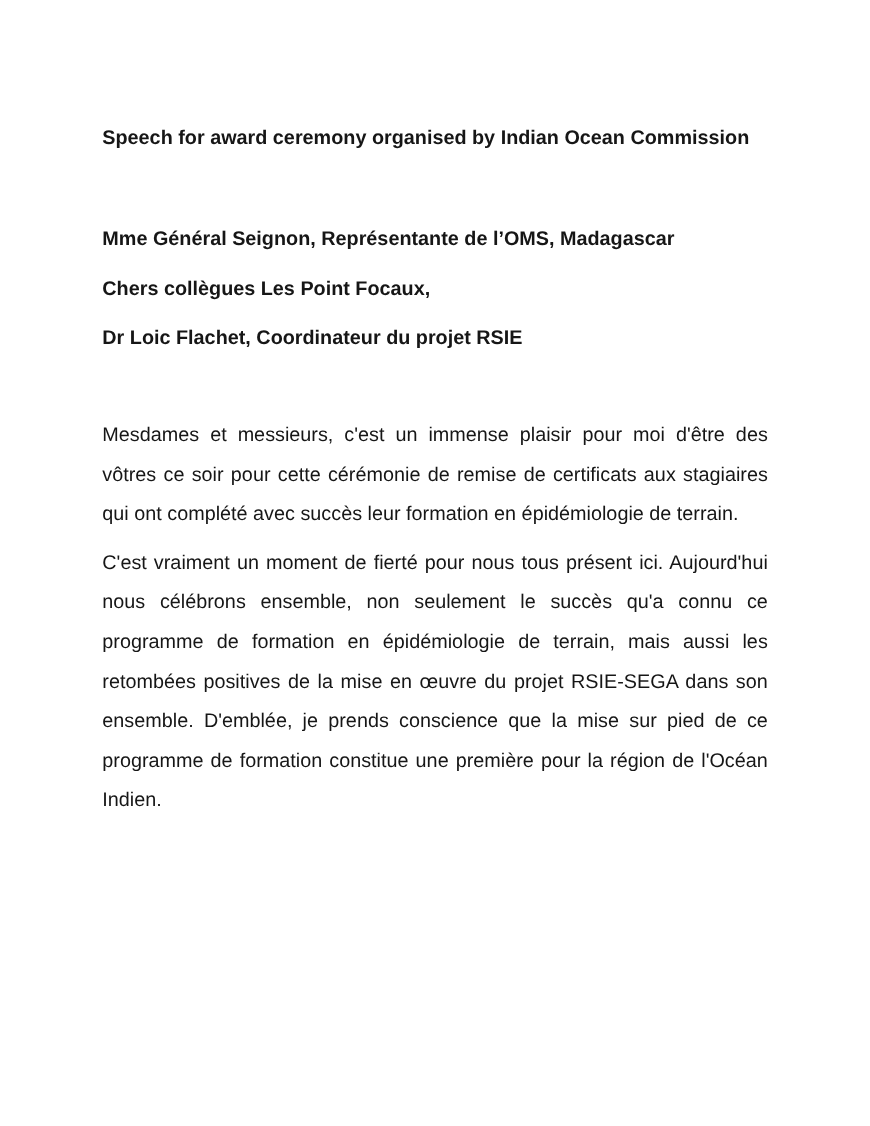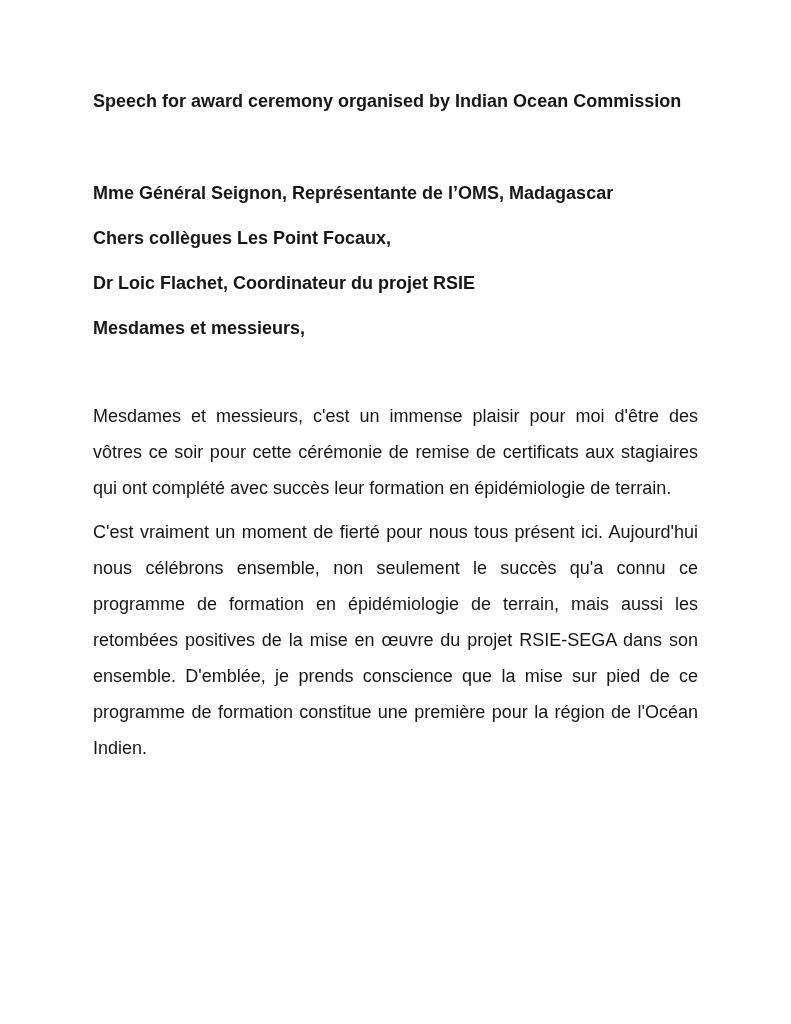--- a/index.html
+++ b/index.html
@@ -5,21 +5,21 @@
   html, body {
     margin: 0;
     padding: 0;
     background: #ffffff;
   }
   .page {
     position: relative;
     width: 791px;
     height: 1024px;
     box-sizing: border-box;
-    padding: 90px 93px 0 93px;
+    padding: 114px 93px 0 93px;
     background: #ffffff;
     color: #161616;
     font-family: "Liberation Sans", "DejaVu Sans", sans-serif;
     overflow: hidden;
   }
   .doc-title {
     font-size: 18px;
     line-height: 22px;
     font-weight: bold;
     margin: 0 0 66px 0;
@@ -47,21 +47,20 @@
 <body>
 
 <div class="page">
 
   <h1 class="doc-title">Speech for award ceremony organised by Indian Ocean Commission</h1>
 
   <div class="salutations">
     <p>Mme Général Seignon, Représentante de l’OMS, Madagascar</p>
     <p>Chers collègues Les Point Focaux,</p>
     <p>Dr Loic  Flachet, Coordinateur du projet RSIE</p>
-    <p>Mesdames et messieurs,</p>
   </div>
 
   <div class="speech-body">
     <p>Mesdames et messieurs, c'est un immense plaisir pour moi d'être des vôtres ce soir pour cette cérémonie de remise de certificats aux stagiaires qui ont complété avec succès leur formation en épidémiologie de terrain.</p>
     <p>C'est vraiment un moment de fierté pour nous tous présent ici. Aujourd'hui nous célébrons ensemble, non seulement  le succès qu'a connu ce programme de formation en épidémiologie de terrain, mais aussi les retombées positives de la mise en œuvre du projet RSIE-SEGA dans son ensemble. D'emblée, je prends conscience que la mise sur pied de ce programme de formation constitue une première pour la région de l'Océan Indien.</p>
   </div>
 
 </div>
 
 </body></html>

